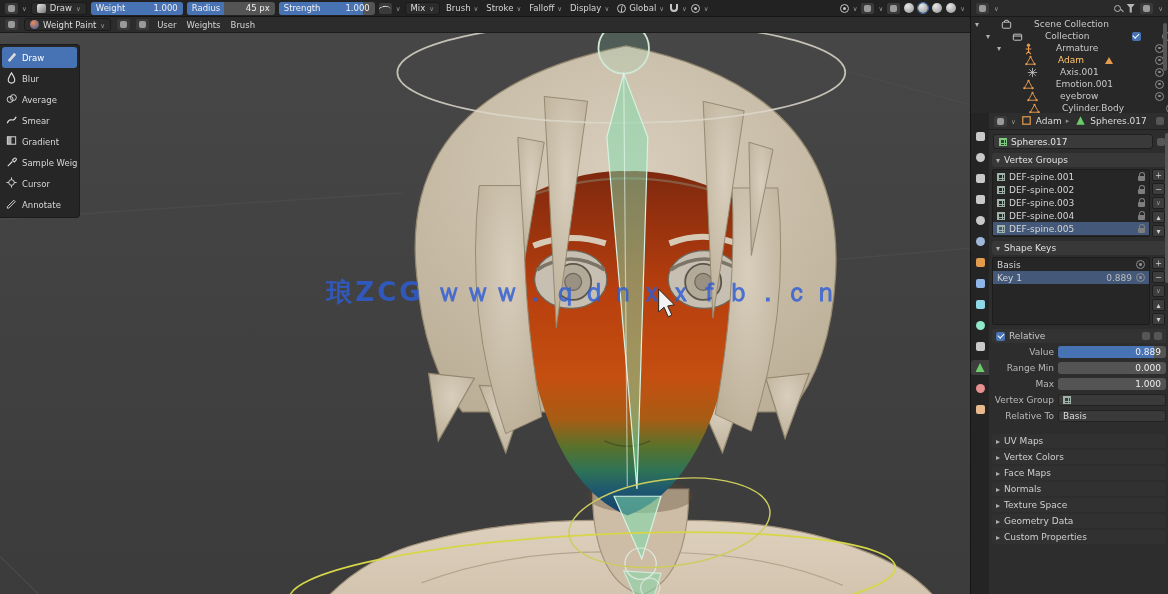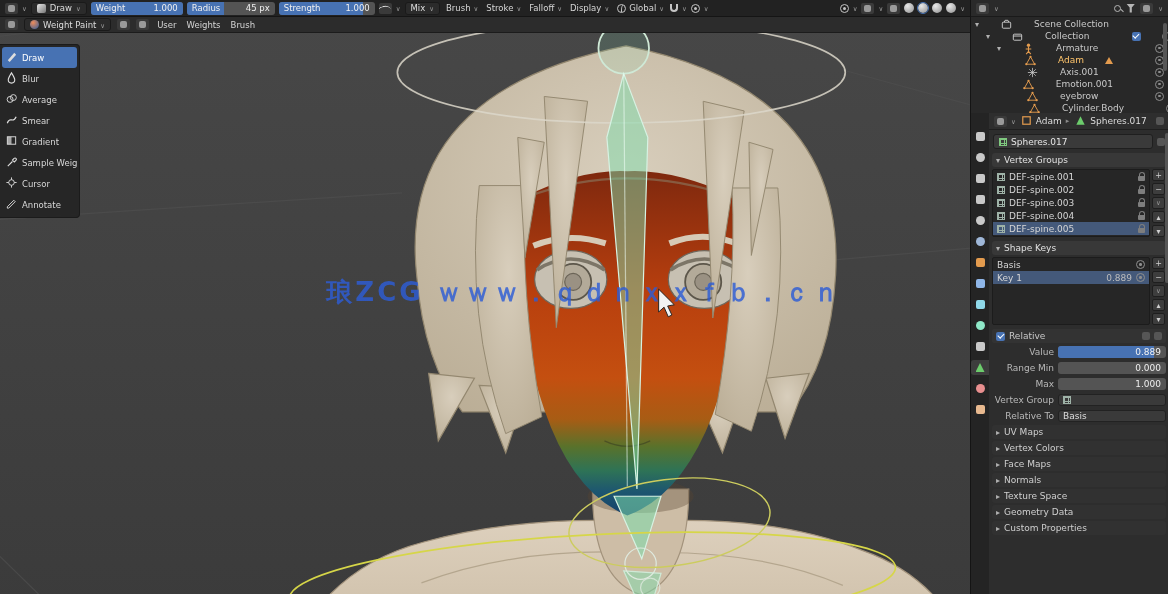--- a/index.html
+++ b/index.html
@@ -762,21 +762,21 @@
             <span class="vg-ico"></span>
           </div>
         </div>
         <div class="prow">
           <span class="plabel">Relative To</span>
           <div class="pfield">
             <span>Basis</span>
           </div>
         </div>
 
-        <div style="margin-top:2px">
+        <div style="margin-top:11px">
 
         <div class="cpanel">
               <span class="tri-r"></span>
               <span>UV Maps</span>
             </div>
             <div class="cpanel">
               <span class="tri-r"></span>
               <span>Vertex Colors</span>
             </div>
             <div class="cpanel">

